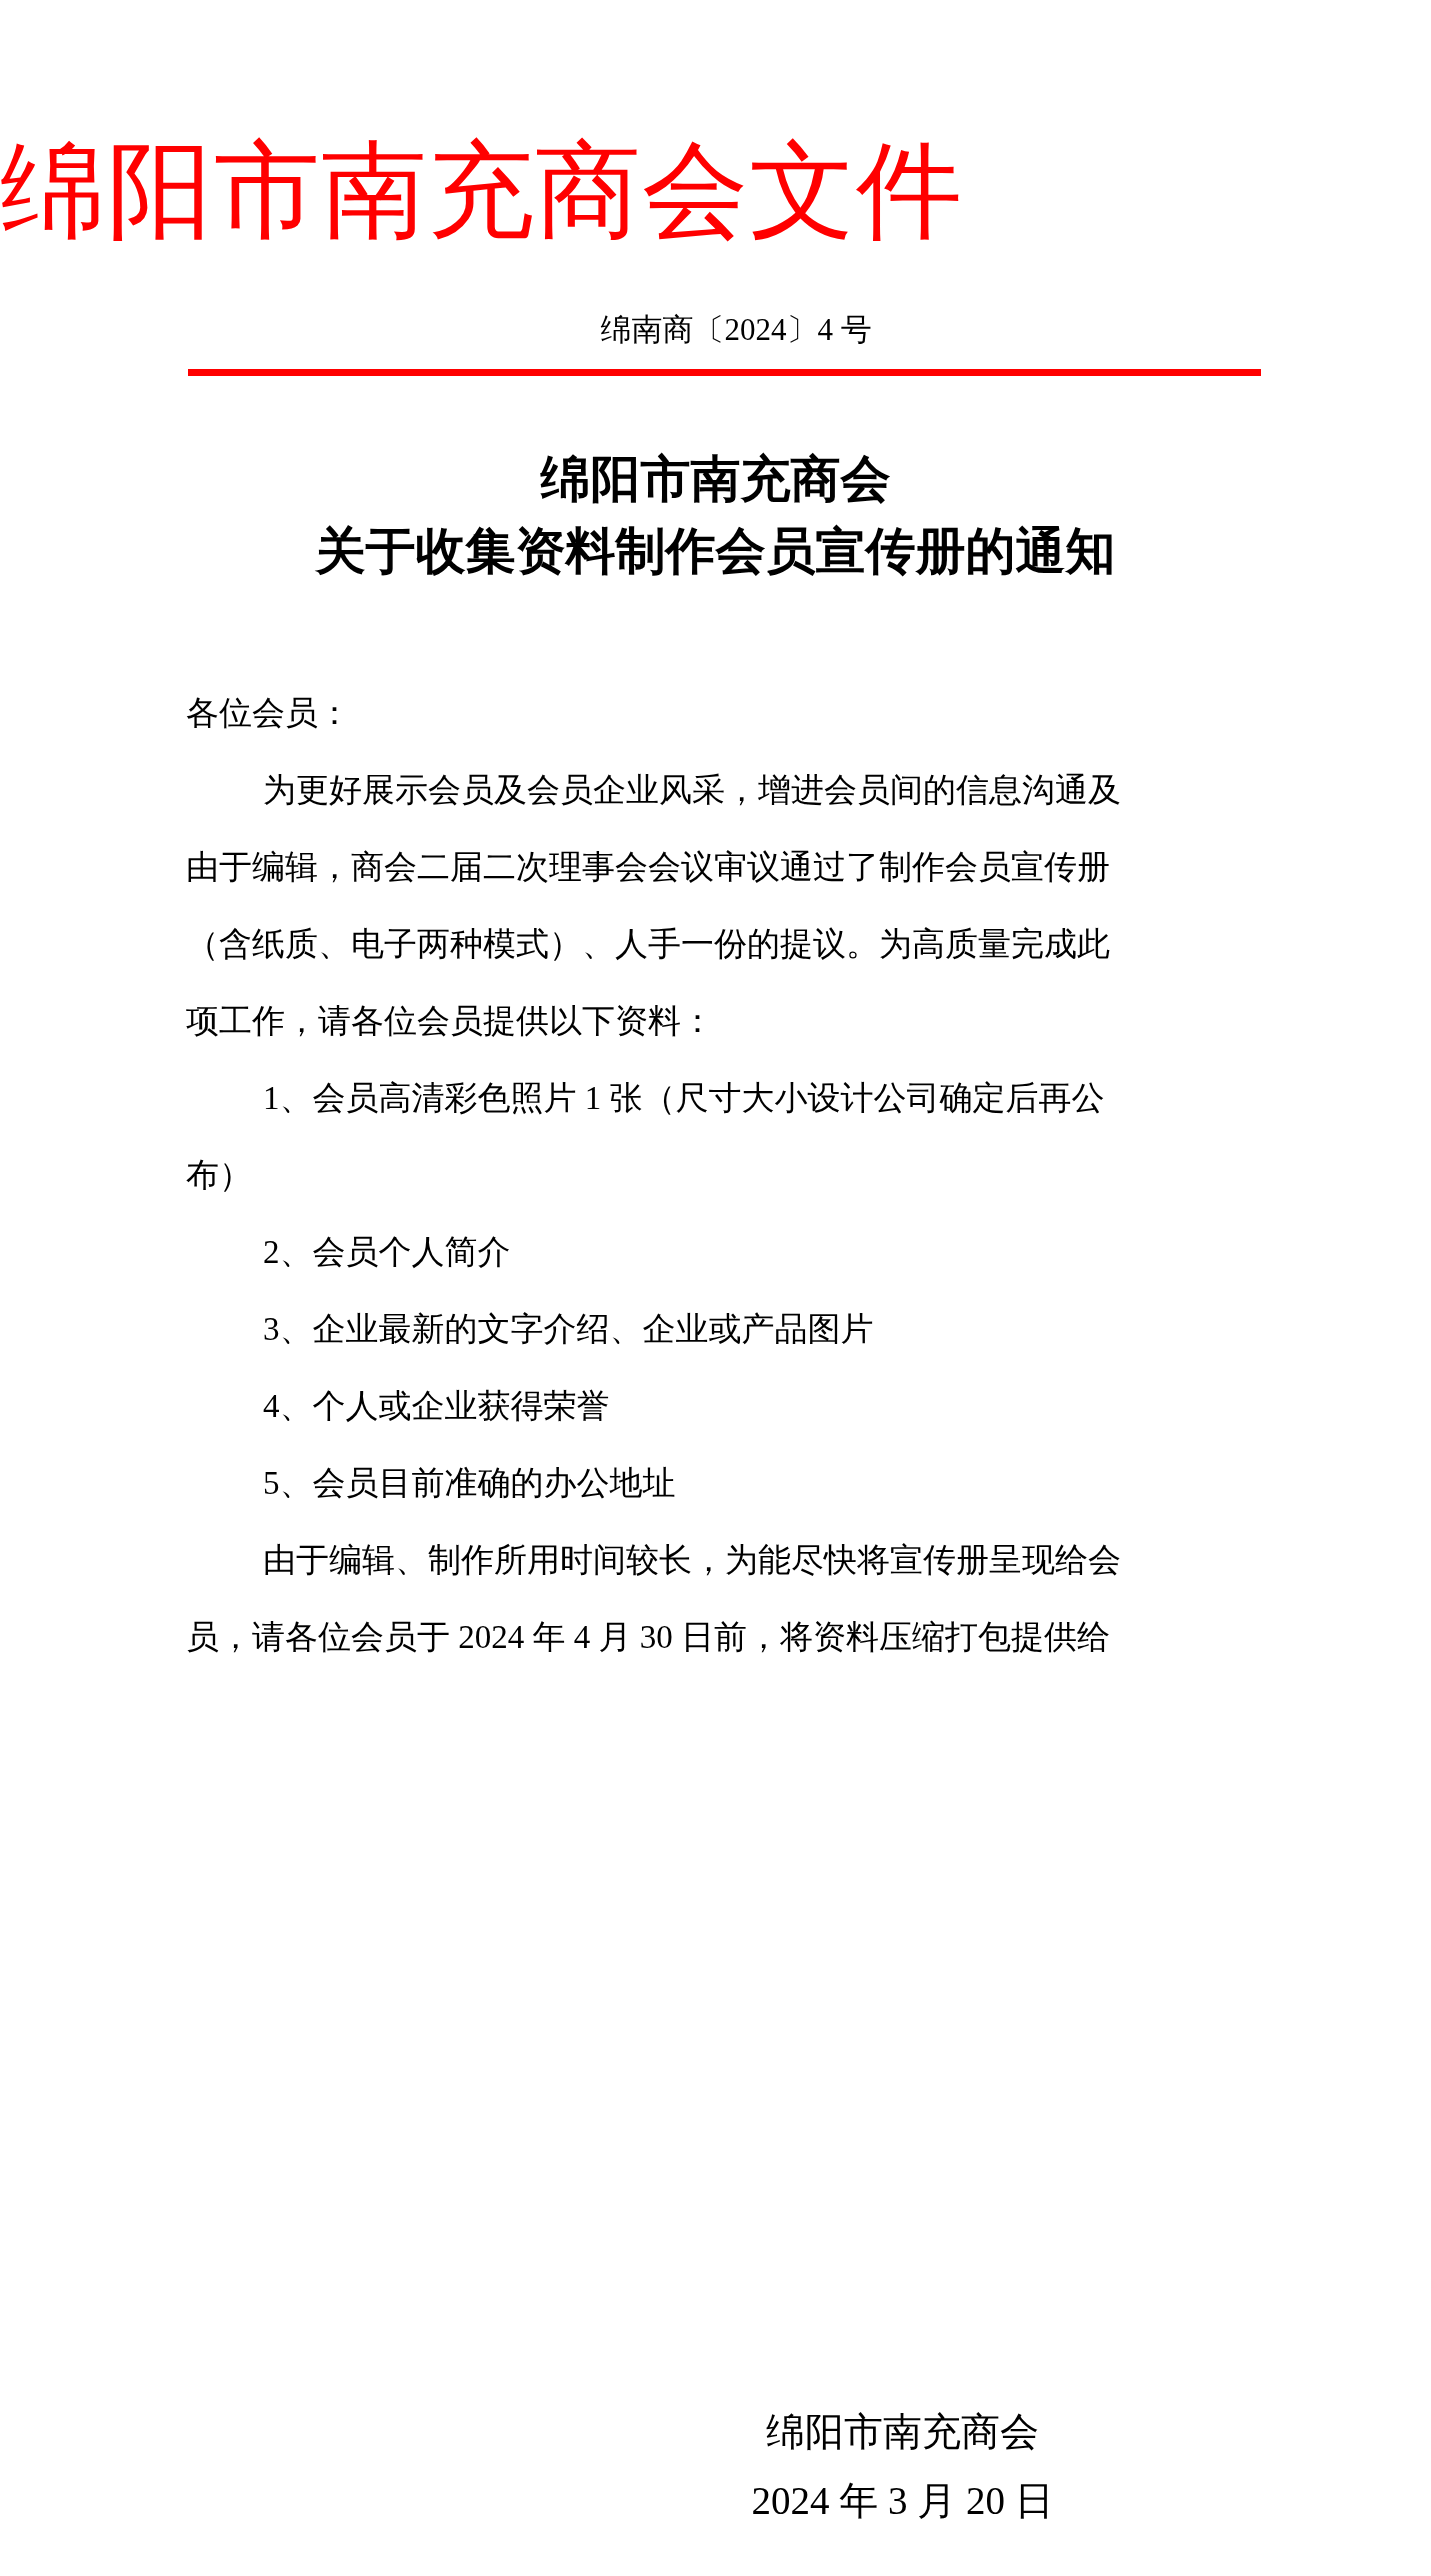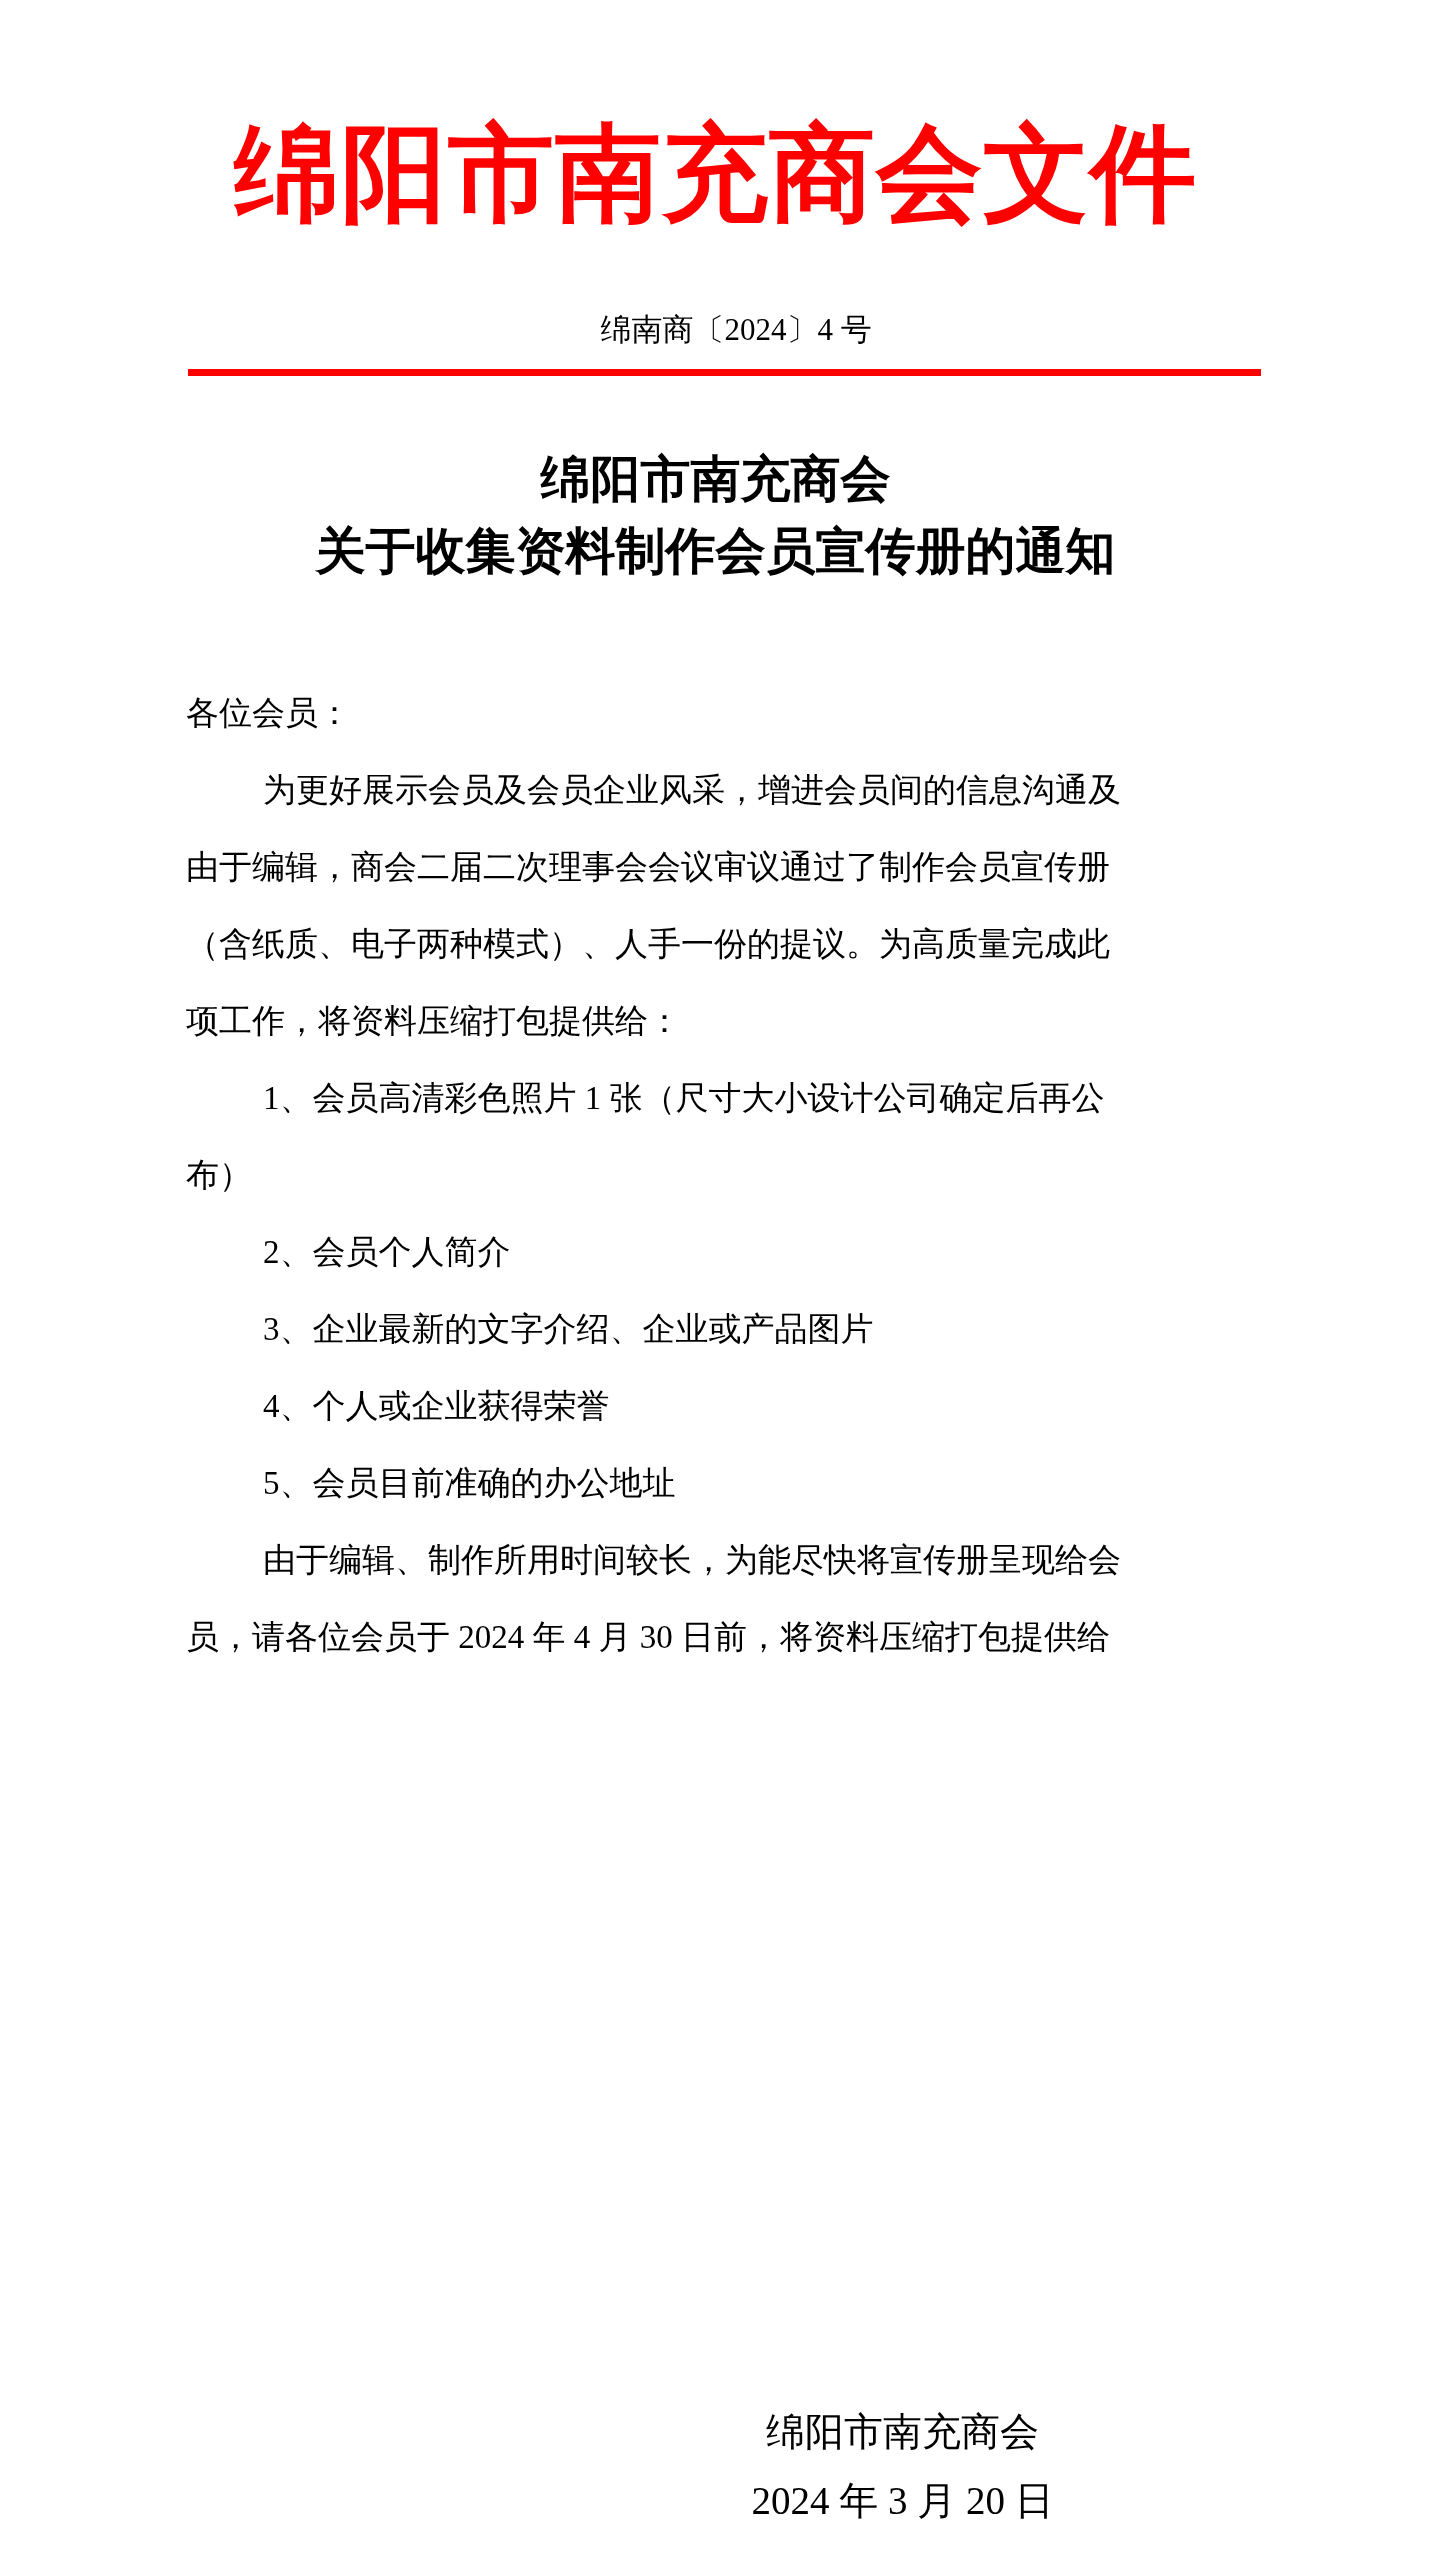--- a/index.html
+++ b/index.html
@@ -13,27 +13,26 @@
     position:relative;
     width:1431px;
     height:3122px;
     background:var(--paper);
     color:var(--ink);
     font-family:"Liberation Serif","DejaVu Serif",serif;
     overflow:hidden;
   }
   .doc-title{
     position:absolute;
-    top:117px;
+    top:134px;
     left:0;
     width:100%;
-    text-align:center;
     font-size:106px;
     line-height:116px;
-    font-weight:bold;
+    font-weight:normal;
     letter-spacing:1px;
     color:var(--red);
     white-space:nowrap;
   }
   .doc-number{
     position:absolute;
     top:301px;
     left:0;
     width:100%;
     text-align:center;
@@ -102,21 +101,21 @@
   <div class="heading">
     <div class="h-line">绵阳市南充商会</div>
     <div class="h-line">关于收集资料制作会员宣传册的通知</div>
   </div>
 
   <div class="body-text">
     <div class="line">各位会员：</div>
     <div class="line indent">为更好展示会员及会员企业风采，增进会员间的信息沟通及</div>
     <div class="line">由于编辑，商会二届二次理事会会议审议通过了制作会员宣传册</div>
     <div class="line">（含纸质、电子两种模式）、人手一份的提议。为高质量完成此</div>
-    <div class="line">项工作，将资料压缩打包提供给：</div>
+    <div class="line">项工作，请各位会员提供以下资料：</div>
     <div class="line indent">1、会员高清彩色照片 1 张（尺寸大小设计公司确定后再公</div>
     <div class="line">布）</div>
     <div class="line indent">2、会员个人简介</div>
     <div class="line indent">3、企业最新的文字介绍、企业或产品图片</div>
     <div class="line indent">4、个人或企业获得荣誉</div>
     <div class="line indent">5、会员目前准确的办公地址</div>
     <div class="line indent">由于编辑、制作所用时间较长，为能尽快将宣传册呈现给会</div>
     <div class="line">员，请各位会员于 2024 年 4 月 30 日前，将资料压缩打包提供给</div>
   </div>
 

